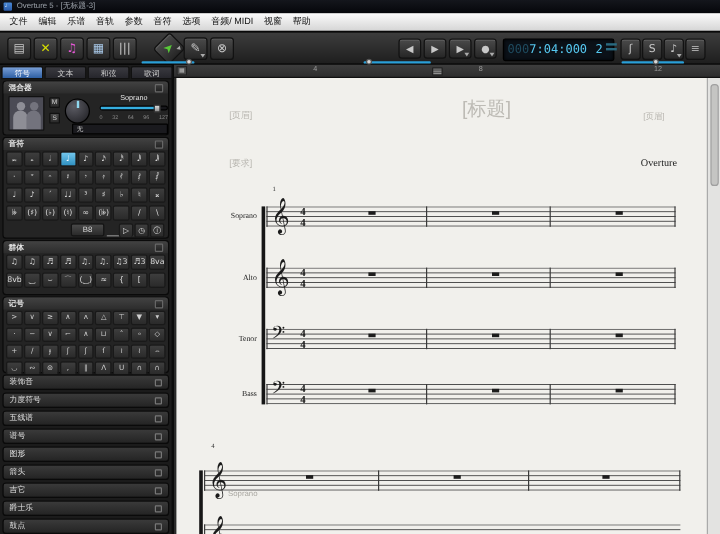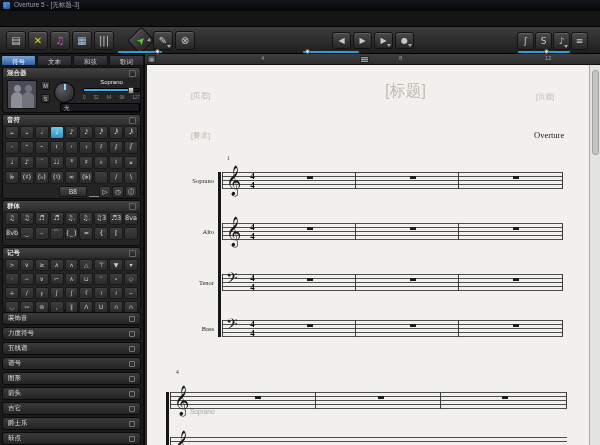--- a/index.html
+++ b/index.html
@@ -173,40 +173,53 @@
 </head>
 <body>
 
 <div class="app">
 
   <div class="titlebar">
     <span class="app-icon">♩</span>
     <span class="title-text">Overture 5 - [无标题-3]</span>
   </div>
 
+  <div class="menubar">
+      <div class="menu-item">文件</div>
+      <div class="menu-item">编辑</div>
+      <div class="menu-item">乐谱</div>
+      <div class="menu-item">音轨</div>
+      <div class="menu-item">参数</div>
+      <div class="menu-item">音符</div>
+      <div class="menu-item">选项</div>
+      <div class="menu-item">音频/ MIDI</div>
+      <div class="menu-item">视窗</div>
+      <div class="menu-item">帮助</div>
+    </div>
 
   <div class="toolbar">
     <div class="tb-group g-left">
         <div class="tb-btn">▤</div>
         <div class="tb-btn c-yellow">✕</div>
         <div class="tb-btn c-pink">♫</div>
         <div class="tb-btn c-blue">▦</div>
         <div class="tb-btn">|||</div>
       </div>
     <div class="tb-group g-edit">
         <div class="tb-btn c-green rot has-caret">➤</div>
         <div class="tb-btn has-caret">✎</div>
         <div class="tb-btn">⊗</div>
       </div>
     <div class="tb-group g-transport">
         <div class="tb-btn">◀</div>
         <div class="tb-btn">▶</div>
         <div class="tb-btn has-caret">▶</div>
         <div class="tb-btn has-caret">●</div>
       </div>
+    <div class="display"><span class="dim">000</span><span>7:04:</span><span>000</span><span class="beat">2</span><span class="mini-info"></span></div>
     <div class="tb-group g-right">
         <div class="tb-btn">ʃ</div>
         <div class="tb-btn">S</div>
         <div class="tb-btn has-caret">♪</div>
         <div class="tb-btn">≡</div>
       </div>
     <div class="mini-slider s1">
         <span class="knob"></span>
       </div>
     <div class="mini-slider s2">

